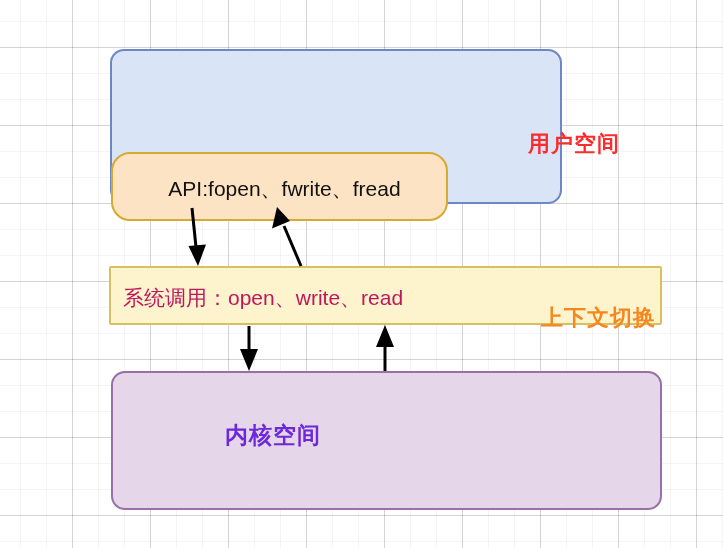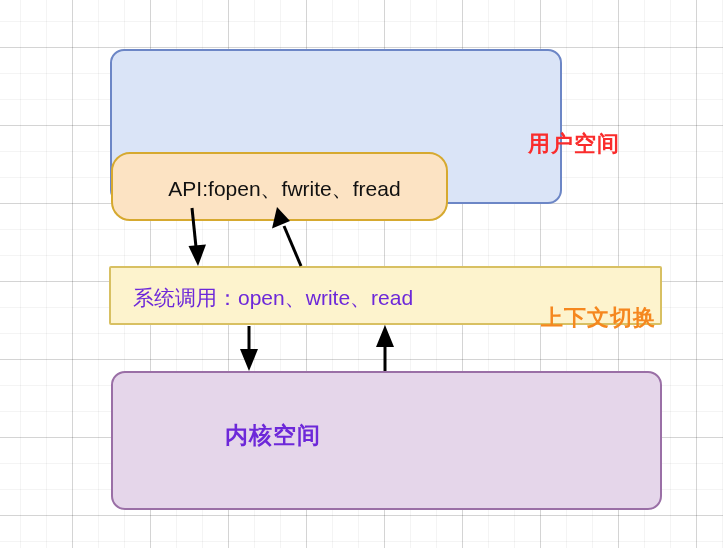--- a/index.html
+++ b/index.html
@@ -97,26 +97,26 @@
     top: 266px;
     width: 553px;
     height: 59px;
     background: #fdf3cd;
     border: 2px solid #d8c062;
     border-radius: 2px;
     z-index: 3;
   }
   #syscall-label {
     position: absolute;
-    left: 22px;
+    left: 12px;
     top: 0;
     height: 59px;
     display: flex;
     align-items: center;
-    color: #6d28d9;
+    color: #be185d;
     font-size: 21px;
     white-space: nowrap;
   }
   #context-switch-label {
     position: absolute;
     right: 4px;
     top: 12px;
     height: 59px;
     display: flex;
     align-items: center;

